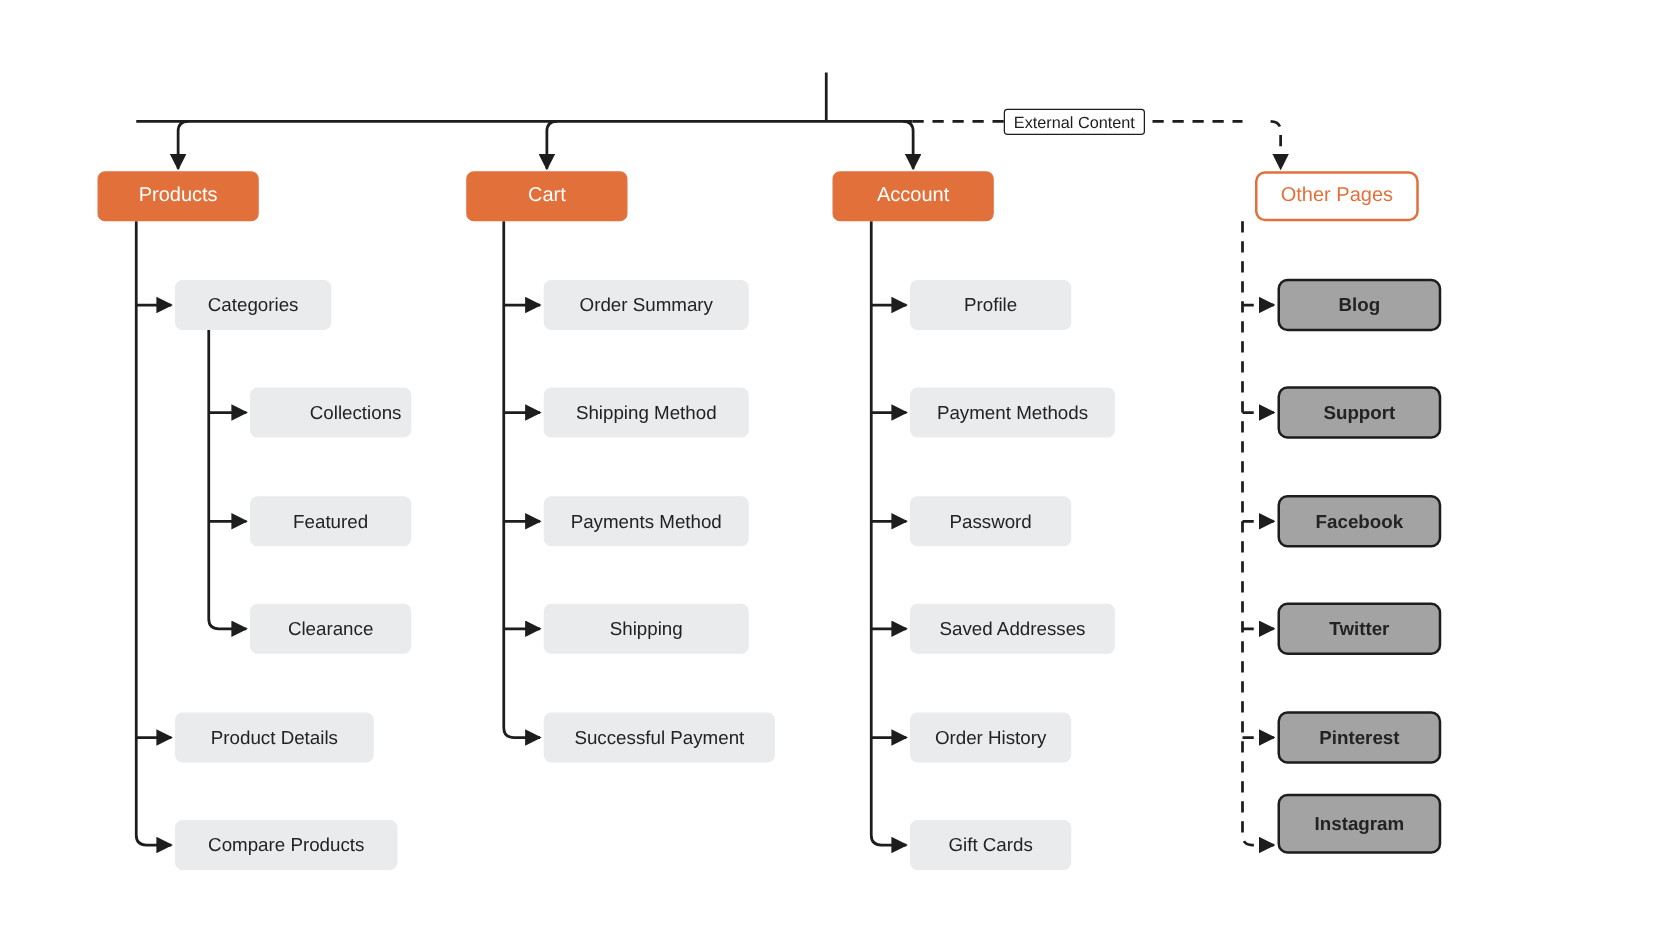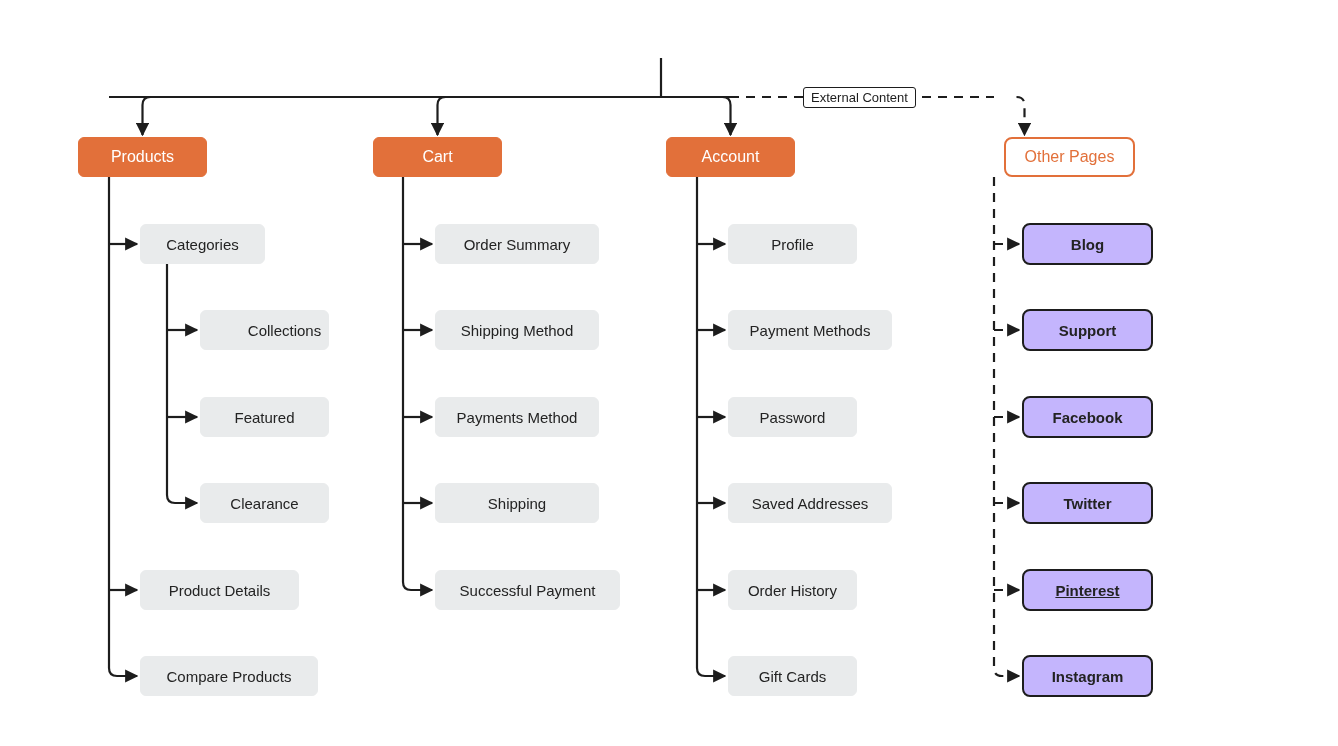--- a/index.html
+++ b/index.html
@@ -72,21 +72,21 @@
     background: #e9ebec;
     border: 1px solid #e9ebec;
     border-radius: 6px;
     color: #232323;
     font-size: 15px;
     font-weight: 400;
   }
 
   
   .node-external {
-    background: #c4b5fd;
+    background: #a3a3a3;
     border: 2.5px solid #1d1d1d;
     border-radius: 8px;
     color: #232323;
     font-size: 15px;
     font-weight: 600;
   }
 
   
   .edge-label {
     position: absolute;
@@ -228,21 +228,21 @@
       </div>
       <div class="node node-external" style="left: 1022px; top: 309px; width: 131px; height: 42px;">
         <span>Support</span>
       </div>
       <div class="node node-external" style="left: 1022px; top: 396px; width: 131px; height: 42px;">
         <span>Facebook</span>
       </div>
       <div class="node node-external" style="left: 1022px; top: 482px; width: 131px; height: 42px;">
         <span>Twitter</span>
       </div>
-      <div class="node node-external" style="left: 1022px; top: 569px; width: 131px; height: 42px; text-decoration: underline;">
+      <div class="node node-external" style="left: 1022px; top: 569px; width: 131px; height: 42px;">
         <span>Pinterest</span>
       </div>
-      <div class="node node-external" style="left: 1022px; top: 655px; width: 131px; height: 42px;">
+      <div class="node node-external" style="left: 1022px; top: 635px; width: 131px; height: 48px;">
         <span>Instagram</span>
       </div>
     </div>
 
 </div>
 
 </body></html>

